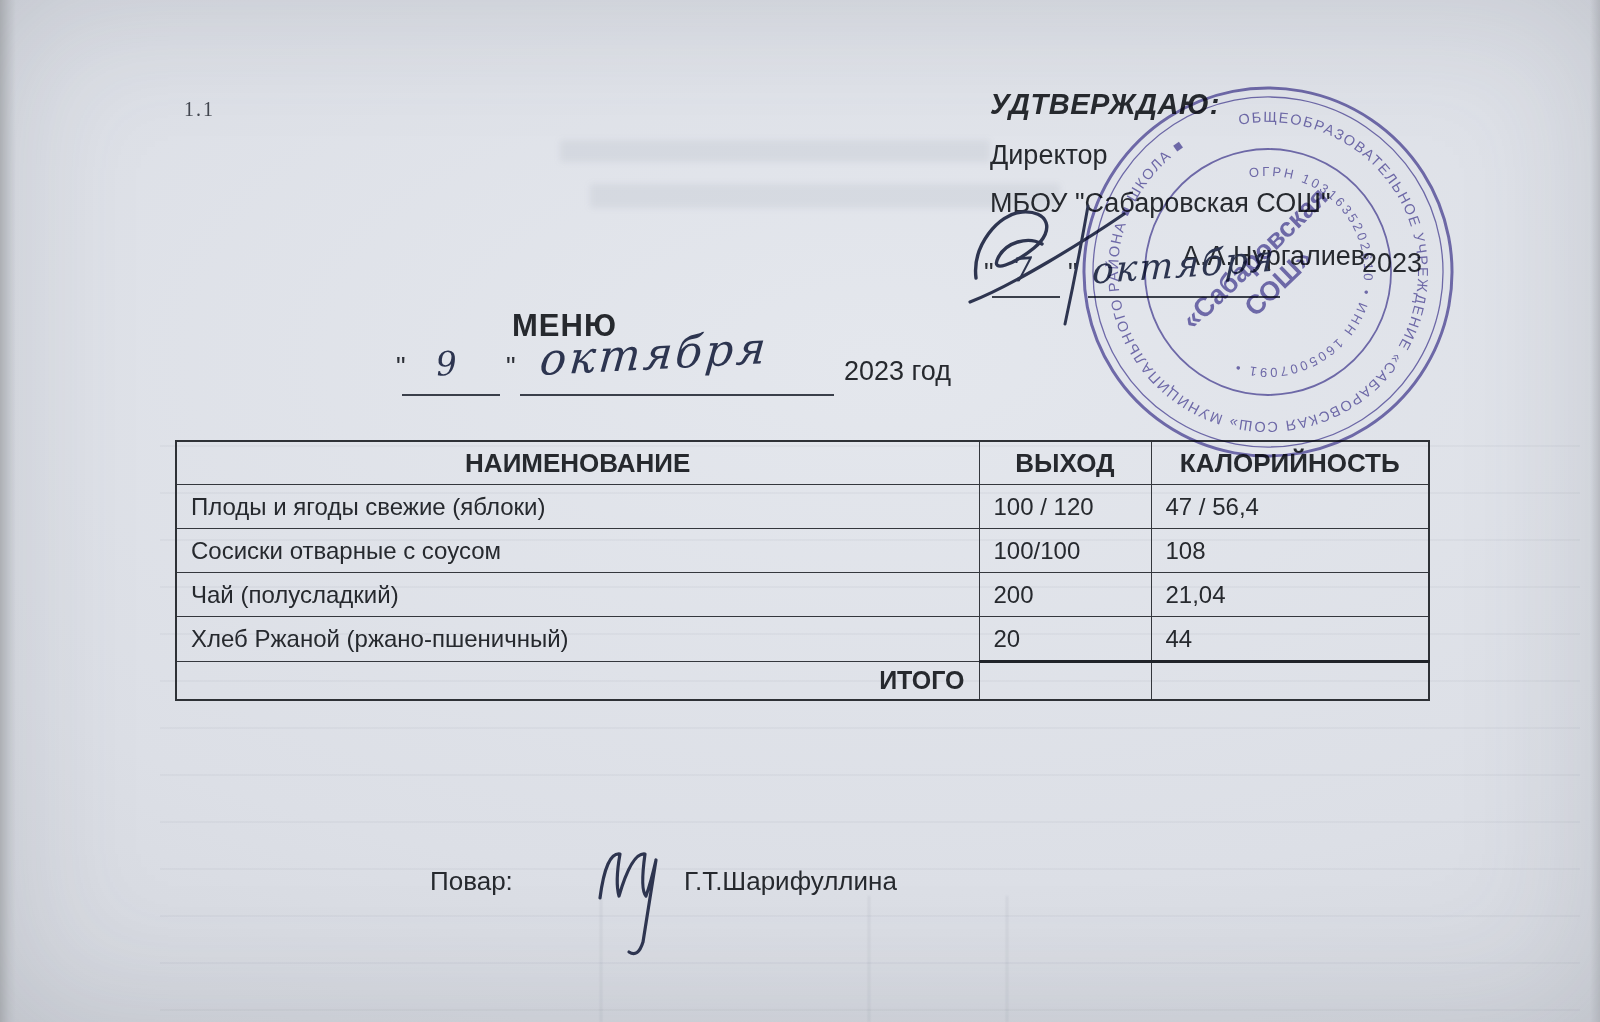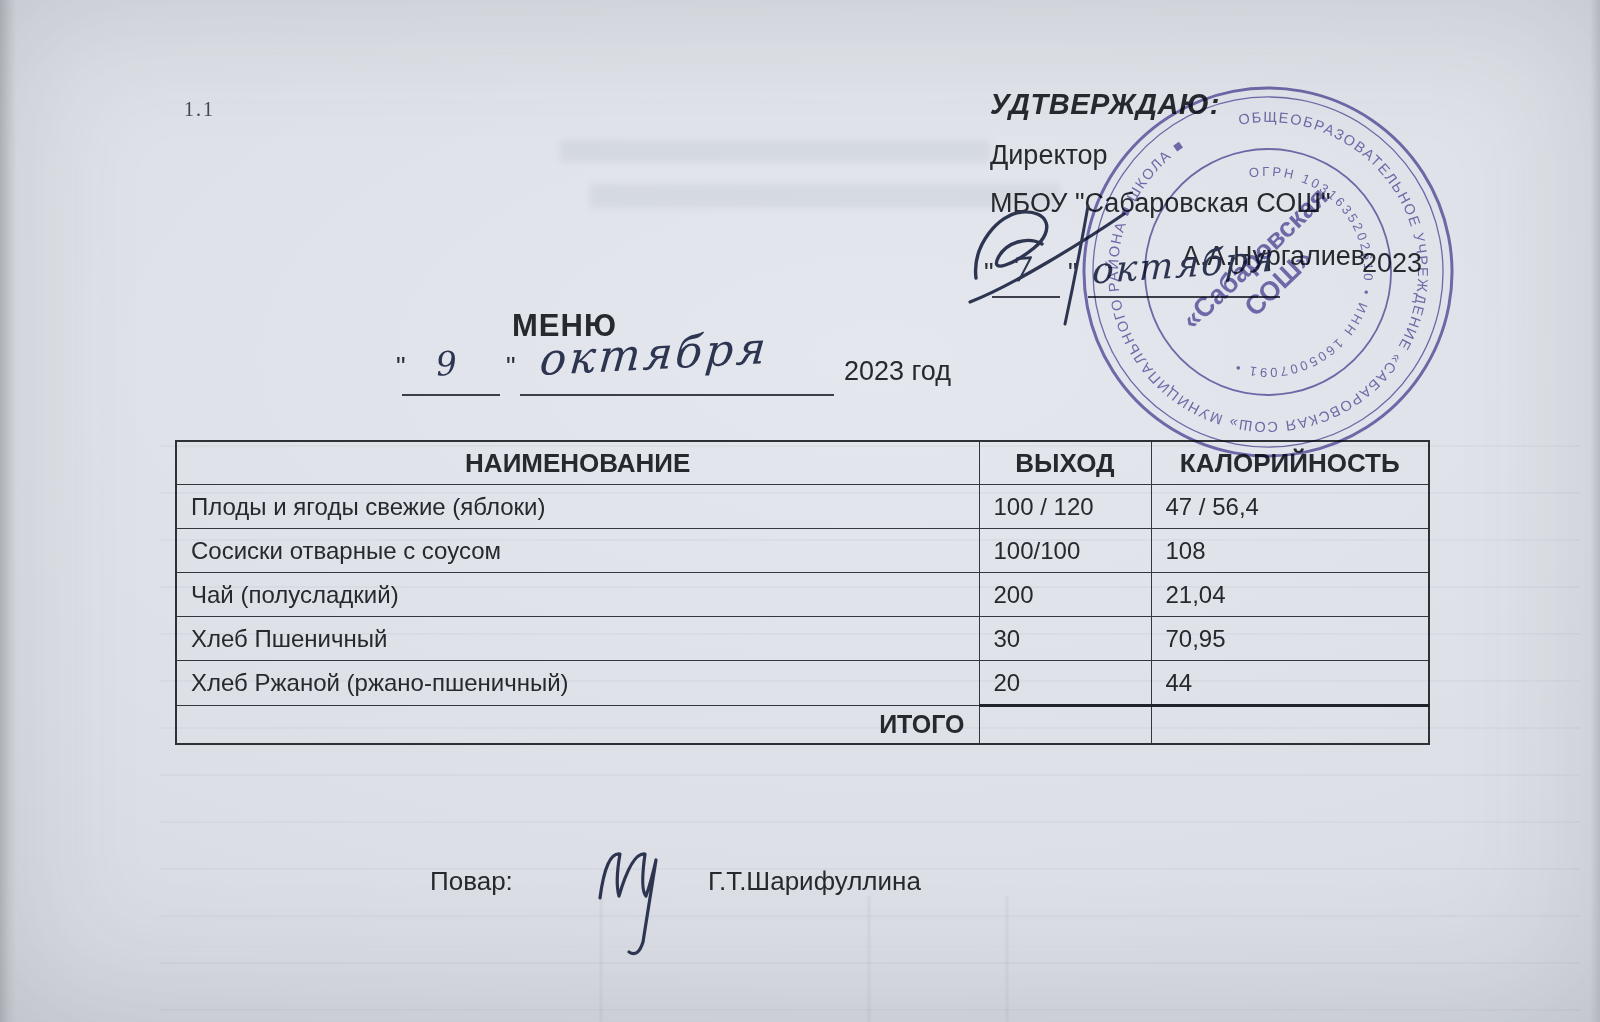--- a/index.html
+++ b/index.html
@@ -123,42 +123,37 @@
     <td class="name">Сосиски отварные с соусом</td>
     <td class="num">100/100</td>
     <td class="num">108</td>
   </tr>
   <tr class="r-data">
     <td class="name">Чай (полусладкий)</td>
     <td class="num">200</td>
     <td class="num">21,04</td>
   </tr>
   <tr class="r-data">
-    <td class="name">Хлеб Пшеничный</td>
-    <td class="num">30</td>
-    <td class="num">70,95</td>
-  </tr>
-  <tr class="r-data">
     <td class="name">Хлеб Ржаной (ржано-пшеничный)</td>
     <td class="num">20</td>
     <td class="num">44</td>
   </tr>
   <tr class="r-total">
     <td class="itogo">ИТОГО</td>
     <td class="thick-top"></td>
     <td class="thick-top"></td>
   </tr>
 </tbody>
   </table>
 
 <div class="abs foot" style="left:430px;top:866px;z-index:2;">Повар:</div>
 <svg class="ink" style="left:590px;top:834px;width:90px;height:130px;" viewBox="0 0 90 130">
   <path d="M 10,64 Q 16,18 30,20 Q 25,48 29,62 Q 42,18 55,20 Q 50,56 56,62 Q 61,48 66,26 L 53,108 Q 48,124 39,118" stroke-width="3.2"></path>
 </svg>
-<div class="abs foot" style="left:708px;top:866px;z-index:2;">Г.Т.Шарифуллина</div>
+<div class="abs foot" style="left:684px;top:866px;z-index:2;">Г.Т.Шарифуллина</div>
 
 <svg class="stamp" viewBox="0 0 384 384">
   <g stroke="#5b52a4">
     <circle cx="192" cy="192" r="184" stroke-width="3"></circle>
     <circle cx="192" cy="192" r="175" stroke-width="1.3"></circle>
     <circle cx="192" cy="192" r="123" stroke-width="1.8"></circle>
   </g>
   <defs>
     <path id="ringO" d="M 192,42 a 150,150 0 1,1 -0.02,0 z"></path>
     <path id="ringI" d="M 192,96 a 96,96 0 1,1 -0.02,0 z"></path>

